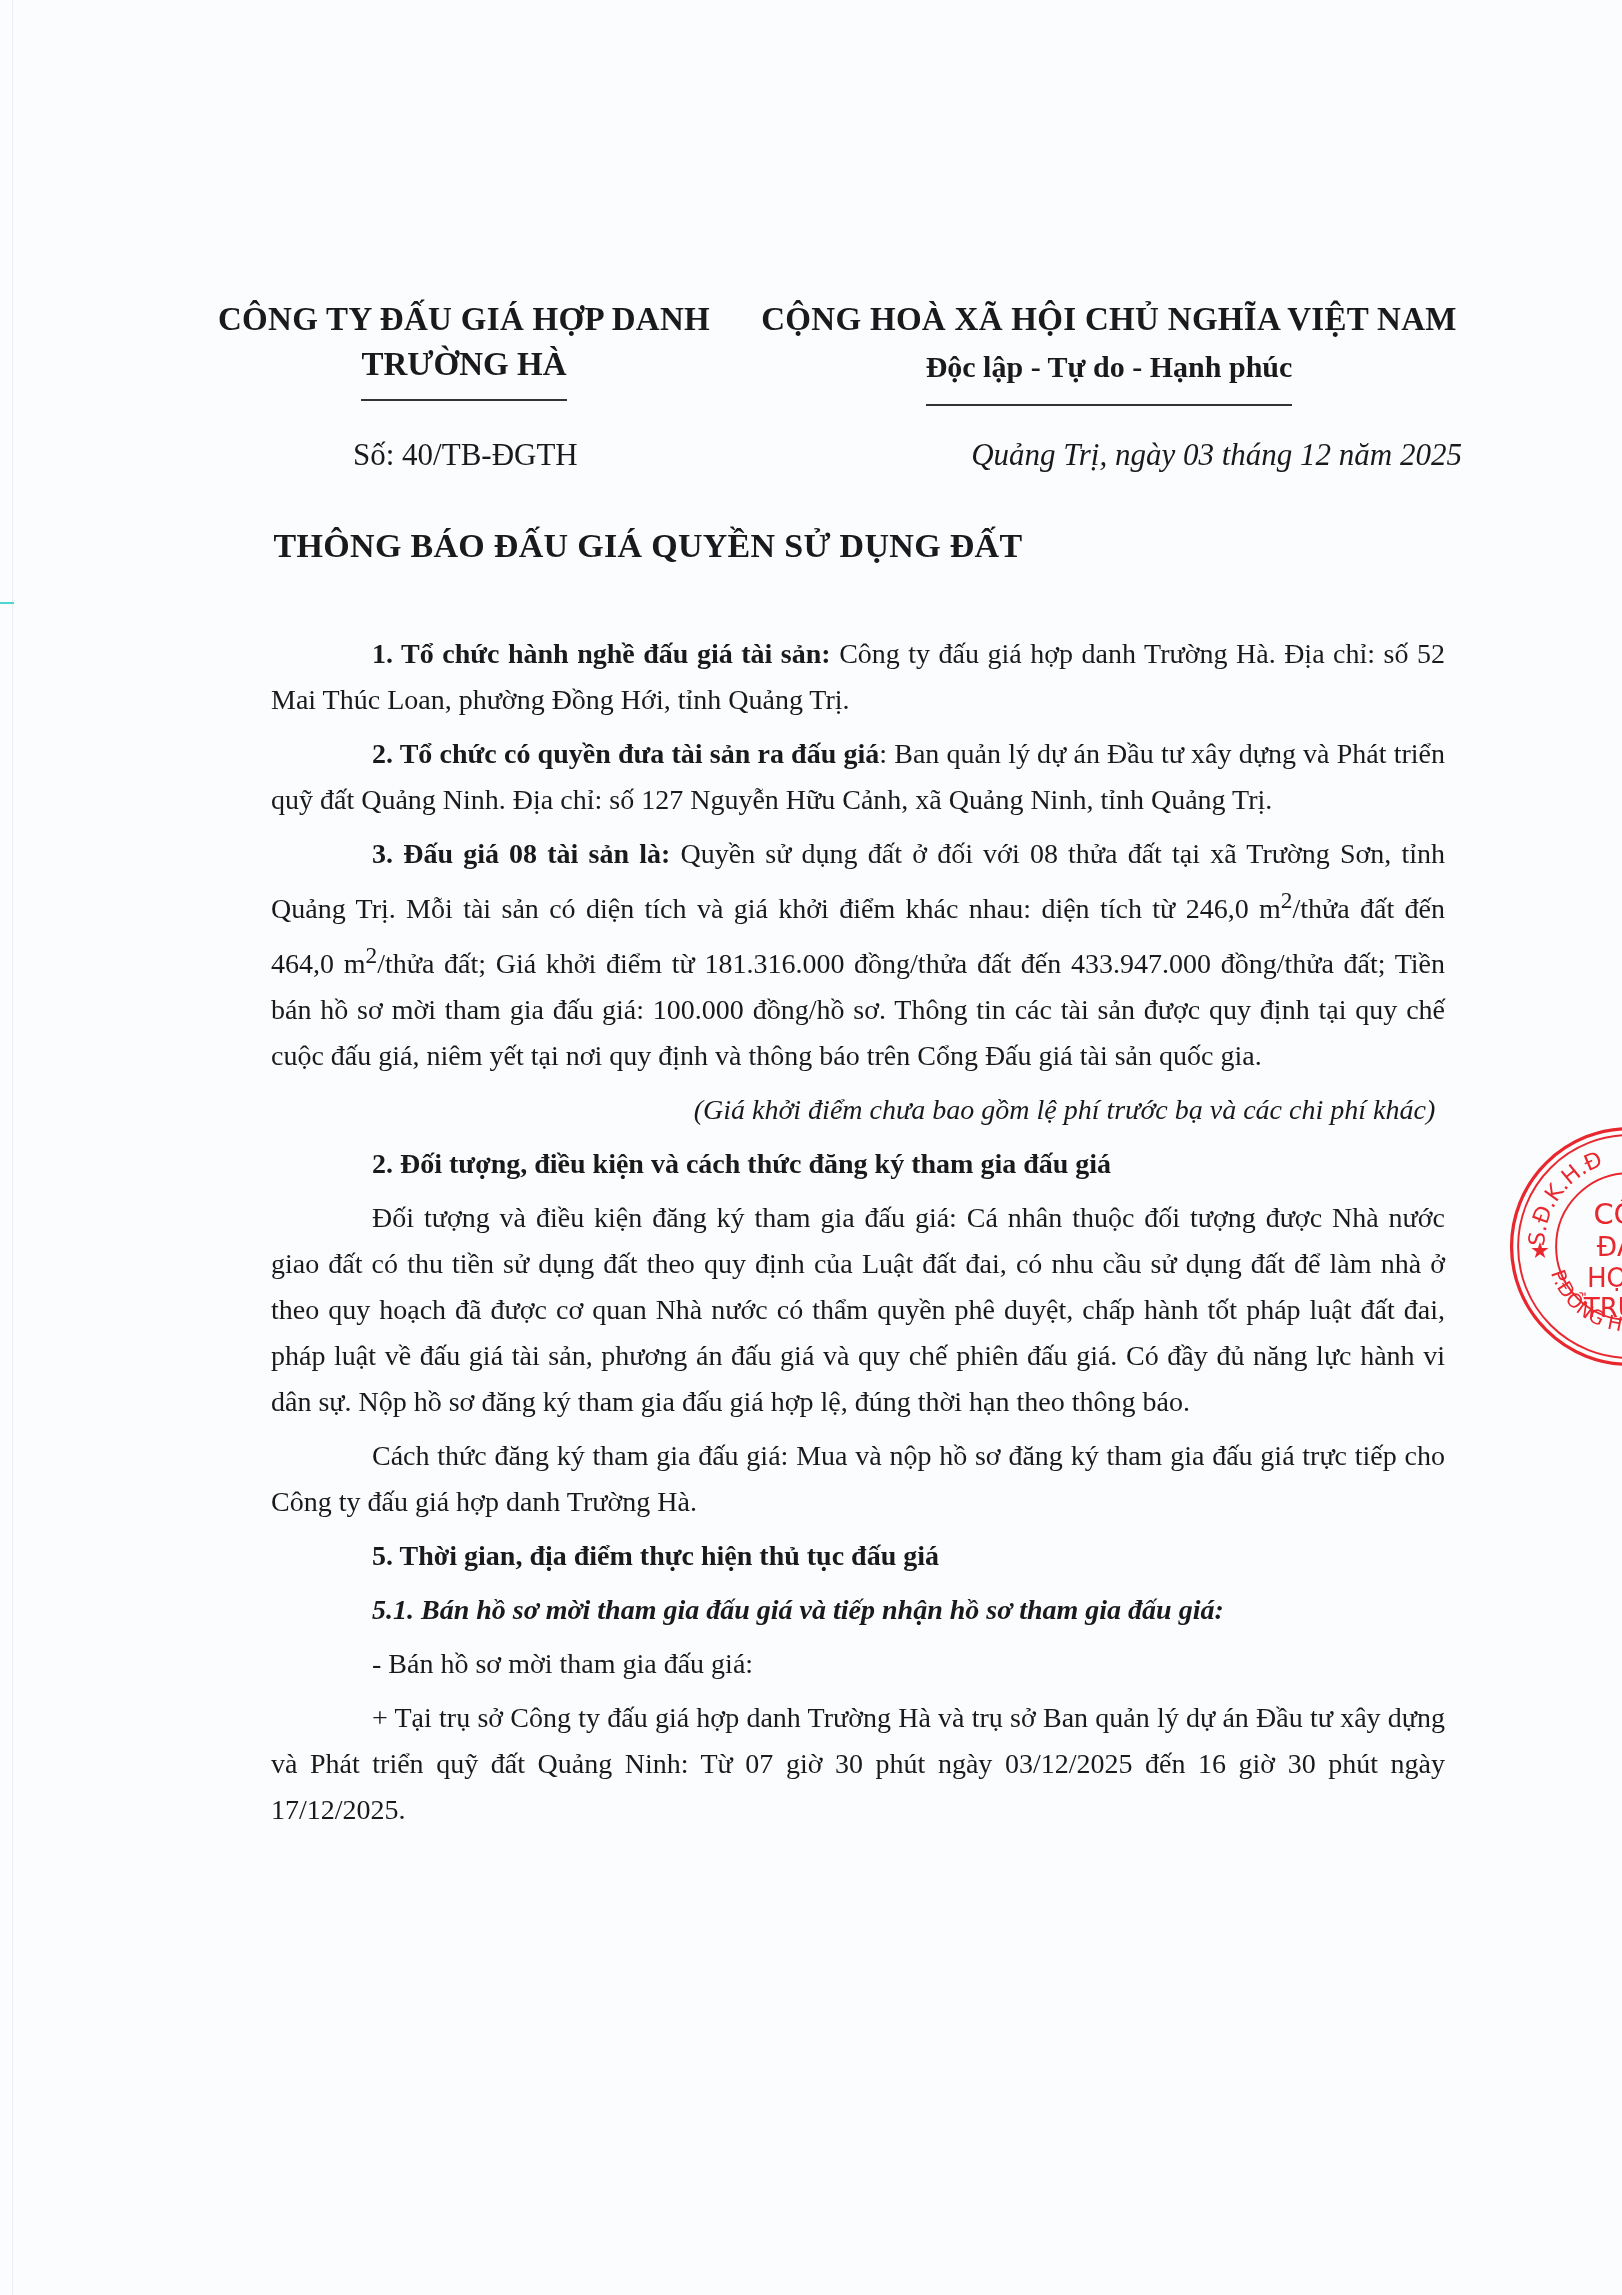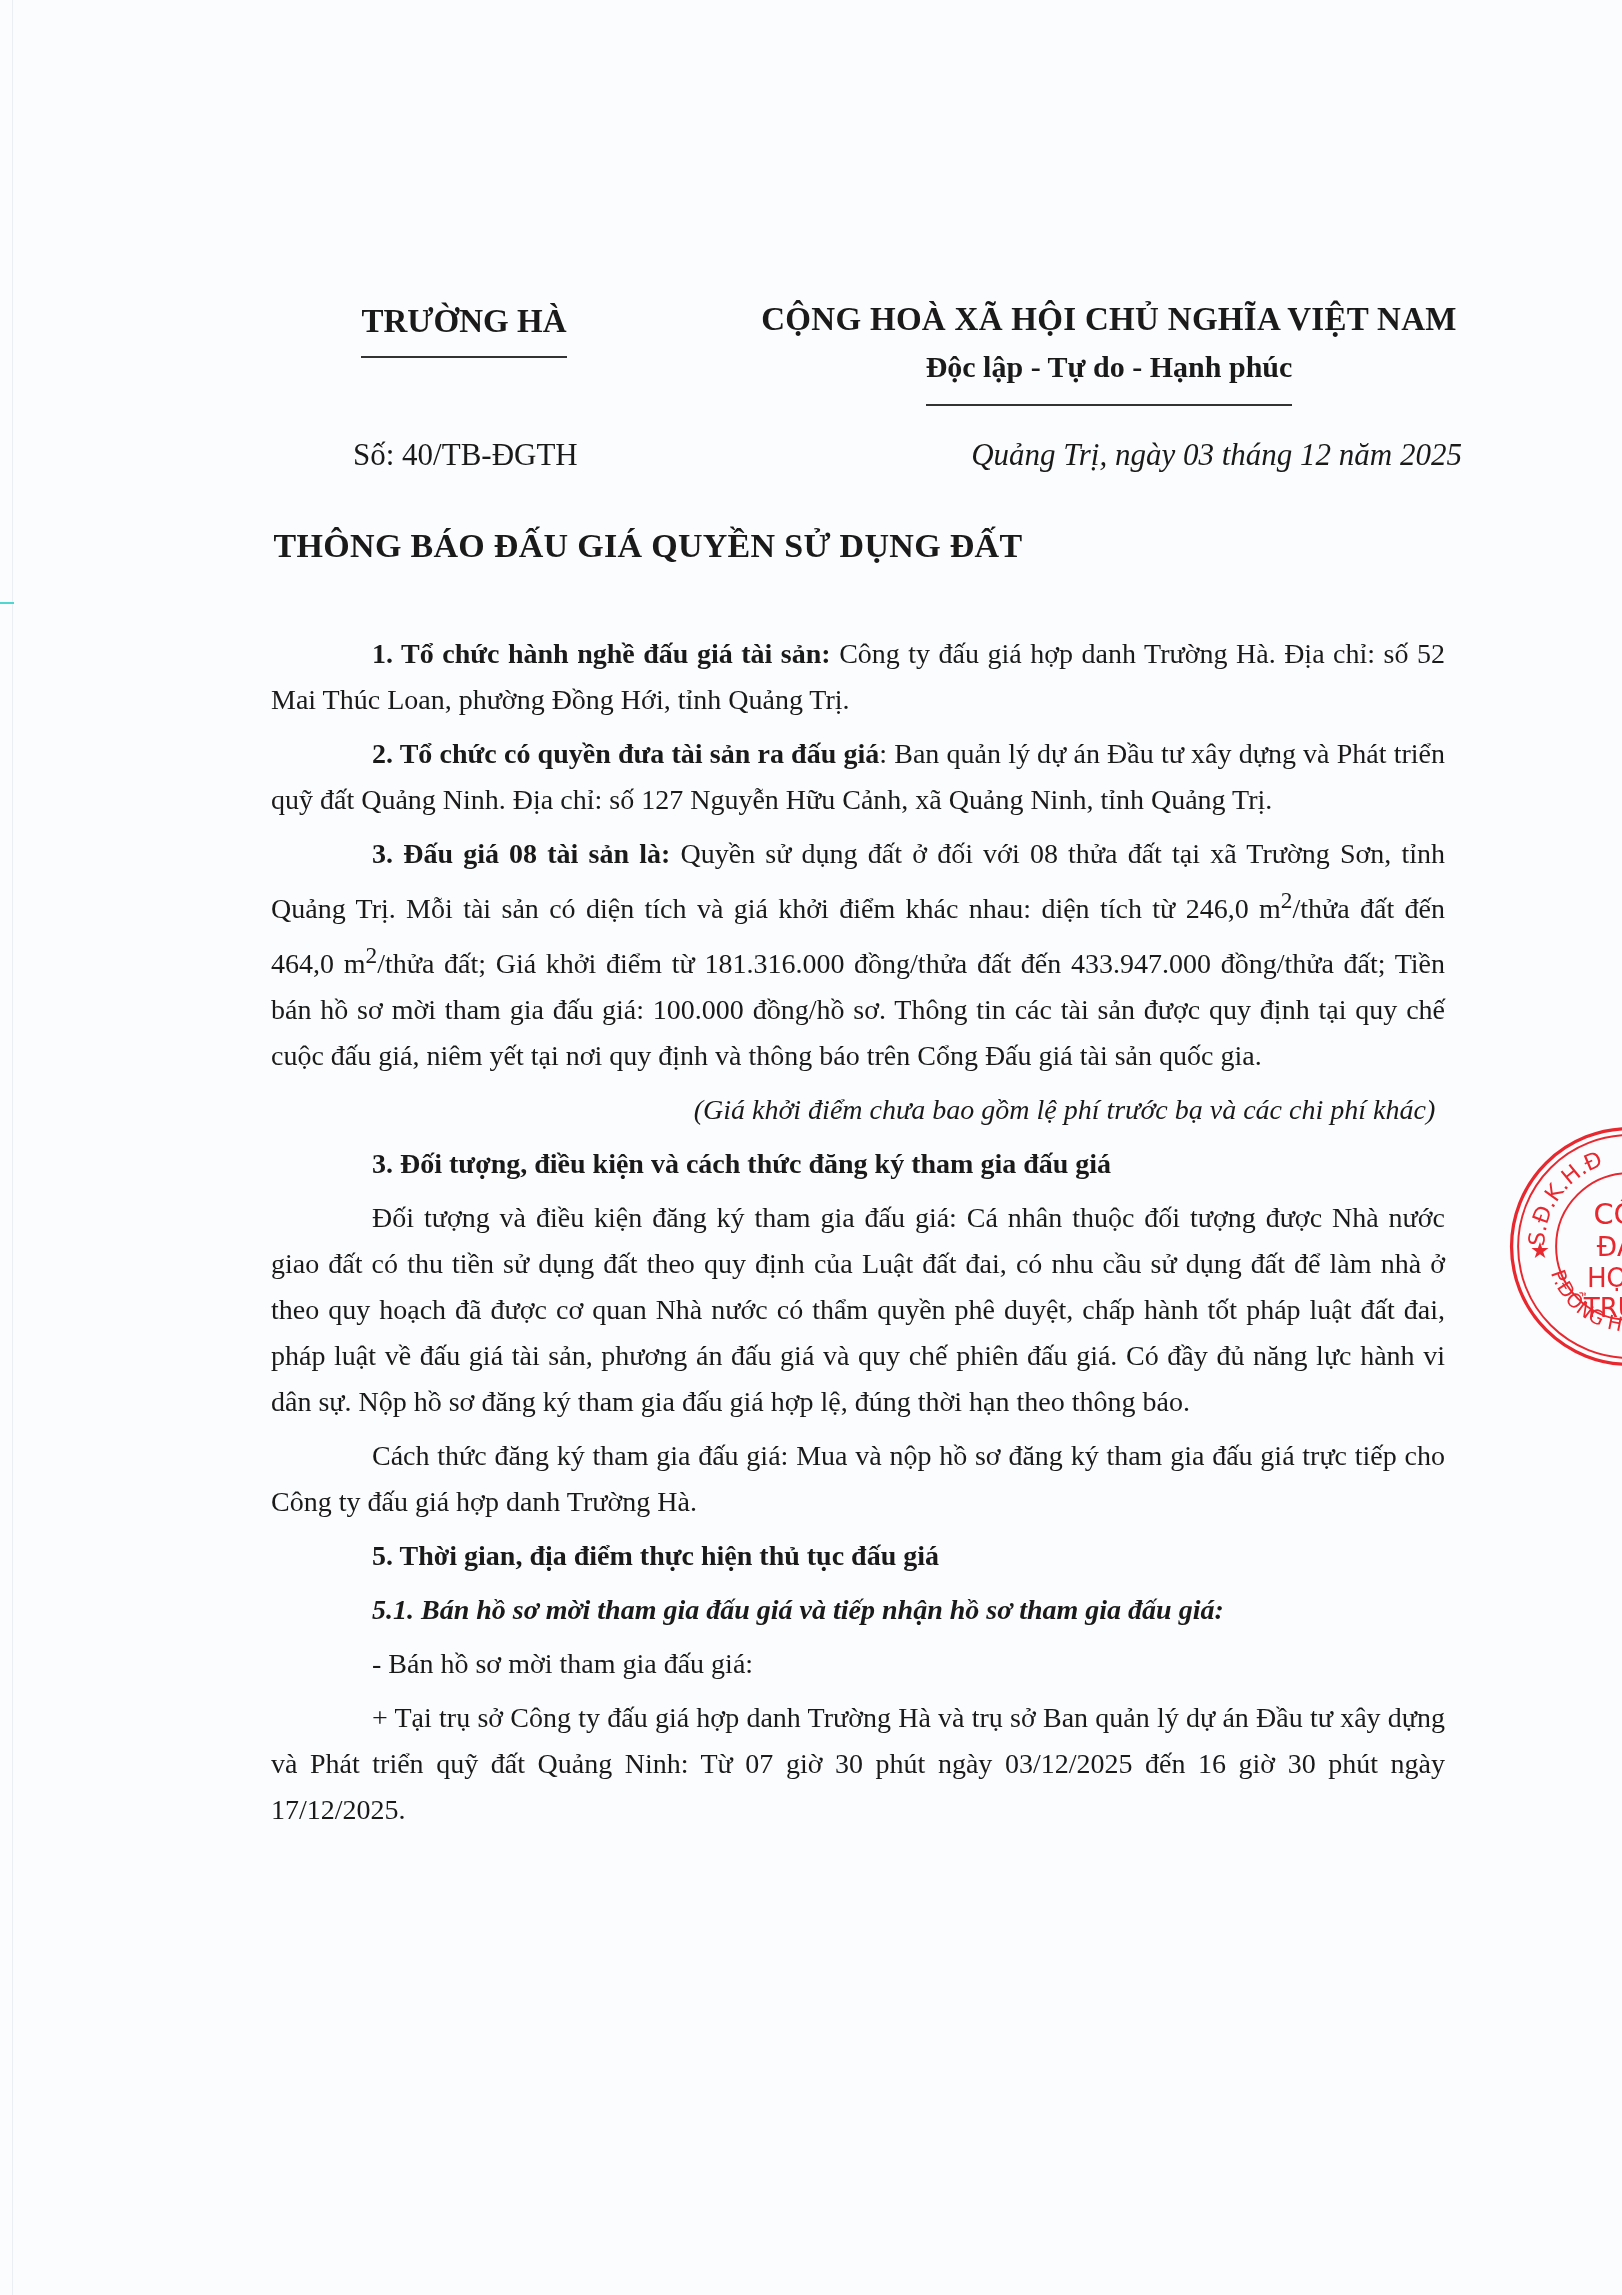--- a/index.html
+++ b/index.html
@@ -33,20 +33,21 @@
 
   .stamp { position: absolute; left: 1505px; top: 1122px; width: 249px; height: 249px; }
 </style>
 </head>
 <body>
 
 <div class="margin-line"></div>
 <div class="margin-tick"></div>
 
 <div class="hdr-left">
+  <div class="hdr-org">CÔNG TY ĐẤU GIÁ HỢP DANH</div>
   <div class="hdr-sub"><span class="uline">TRƯỜNG HÀ</span></div>
 </div>
 
 <div class="hdr-right">
   <div class="hdr-org">CỘNG HOÀ XÃ HỘI CHỦ NGHĨA VIỆT NAM</div>
   <div class="hdr-motto"><span class="uline">Độc lập - Tự do - Hạnh phúc</span></div>
 </div>
 
 <div class="doc-no">Số: 40/TB-ĐGTH</div>
 <div class="doc-date">Quảng Trị, ngày 03 tháng 12 năm 2025</div>
@@ -55,21 +56,21 @@
 
 <div class="body">
   <p><span class="b">1. Tổ chức hành nghề đấu giá tài sản:</span><span> Công ty đấu giá hợp danh Trường Hà. Địa chỉ: số 52 Mai Thúc Loan, phường Đồng Hới, tỉnh Quảng Trị.</span></p>
 
   <p><span class="b">2. Tổ chức có quyền đưa tài sản ra đấu giá</span><span>: Ban quản lý dự án Đầu tư xây dựng và Phát triển quỹ đất Quảng Ninh. Địa chỉ: số 127 Nguyễn Hữu Cảnh, xã Quảng Ninh, tỉnh Quảng Trị.</span></p>
 
   <p><span class="b">3. Đấu giá 08 tài sản là:</span><span> Quyền sử dụng đất ở đối với 08 thửa đất tại xã Trường Sơn, tỉnh Quảng Trị. Mỗi tài sản có diện tích và giá khởi điểm khác nhau: diện tích từ 246,0 m</span><sup>2</sup><span>/thửa đất đến 464,0 m</span><sup>2</sup><span>/thửa đất; Giá khởi điểm từ 181.316.000 đồng/thửa đất đến 433.947.000 đồng/thửa đất; Tiền bán hồ sơ mời tham gia đấu giá: 100.000 đồng/hồ sơ. Thông tin các tài sản được quy định tại quy chế cuộc đấu giá, niêm yết tại nơi quy định và thông báo trên Cổng Đấu giá tài sản quốc gia.</span></p>
 
   <p class="note">(Giá khởi điểm chưa bao gồm lệ phí trước bạ và các chi phí khác)</p>
 
-  <p class="heading">3. Đối tượng, điều kiện và cách thức đăng ký tham gia đấu giá</p>
+  <p class="heading">2. Đối tượng, điều kiện và cách thức đăng ký tham gia đấu giá</p>
   <p>Đối tượng và điều kiện đăng ký tham gia đấu giá: Cá nhân thuộc đối tượng được Nhà nước giao đất có thu tiền sử dụng đất theo quy định của Luật đất đai, có nhu cầu sử dụng đất để làm nhà ở theo quy hoạch đã được cơ quan Nhà nước có thẩm quyền phê duyệt, chấp hành tốt pháp luật đất đai, pháp luật về đấu giá tài sản, phương án đấu giá và quy chế phiên đấu giá. Có đầy đủ năng lực hành vi dân sự. Nộp hồ sơ đăng ký tham gia đấu giá hợp lệ, đúng thời hạn theo thông báo.</p>
   <p>Cách thức đăng ký tham gia đấu giá: Mua và nộp hồ sơ đăng ký tham gia đấu giá trực tiếp cho Công ty đấu giá hợp danh Trường Hà.</p>
 
   <p class="heading">5. Thời gian, địa điểm thực hiện thủ tục đấu giá</p>
   <p class="subheading">5.1. Bán hồ sơ mời tham gia đấu giá và tiếp nhận hồ sơ tham gia đấu giá:</p>
   <p>- Bán hồ sơ mời tham gia đấu giá:</p>
   <p>+ Tại trụ sở Công ty đấu giá hợp danh Trường Hà và trụ sở Ban quản lý dự án Đầu tư xây dựng và Phát triển quỹ đất Quảng Ninh: Từ 07 giờ 30 phút ngày 03/12/2025 đến 16 giờ 30 phút ngày 17/12/2025.</p>
 </div>
 
 <svg class="stamp" viewBox="0 0 380 380">

